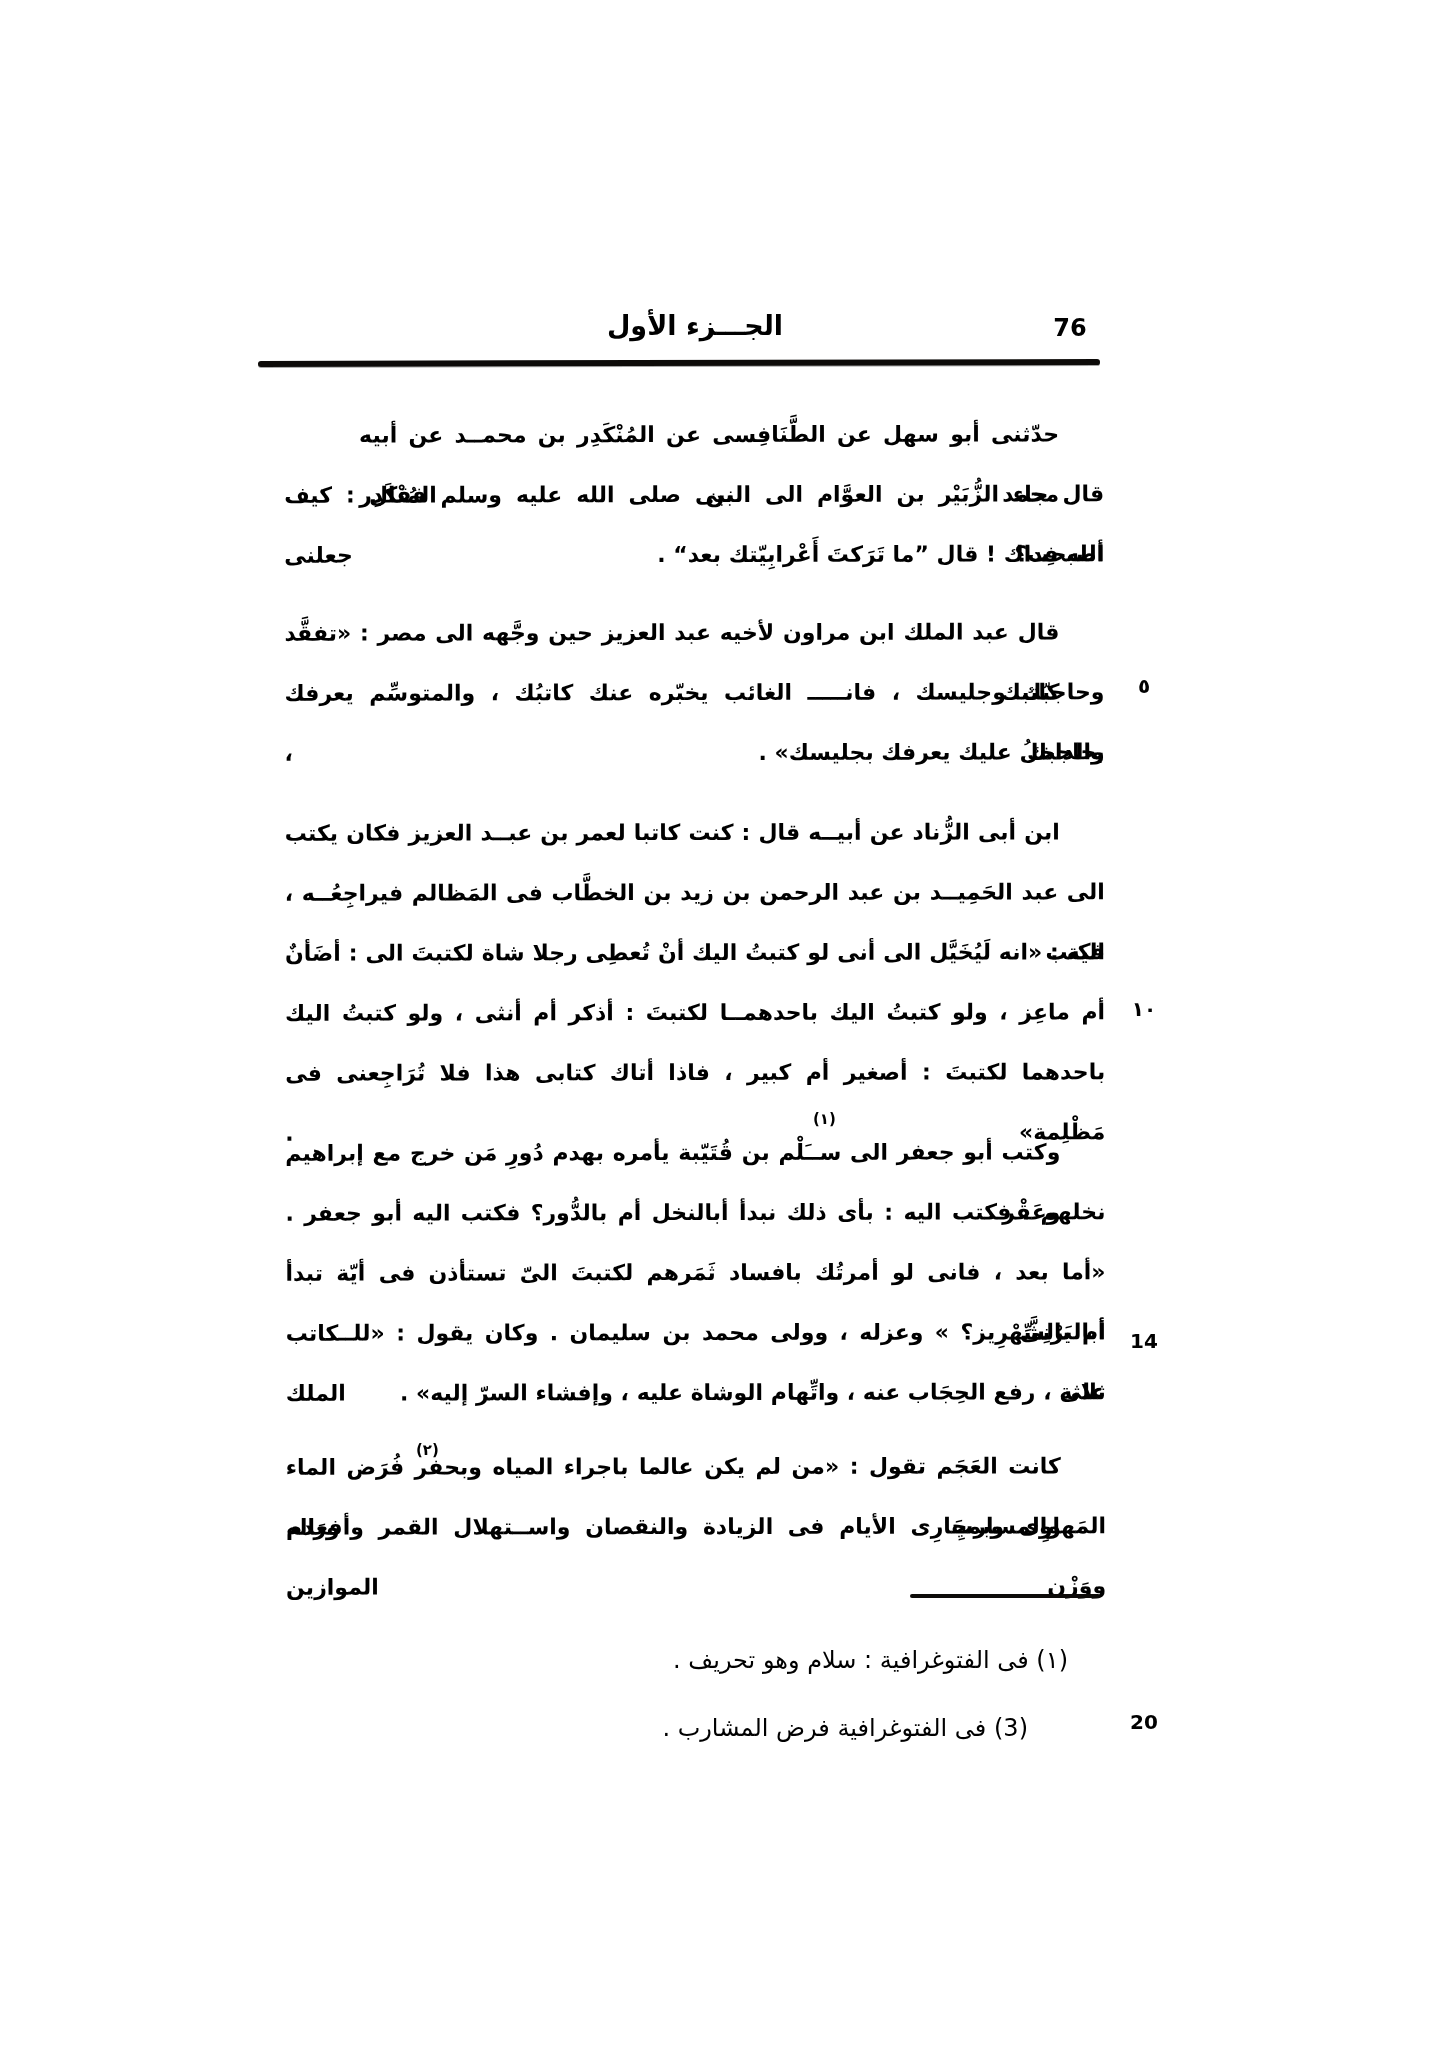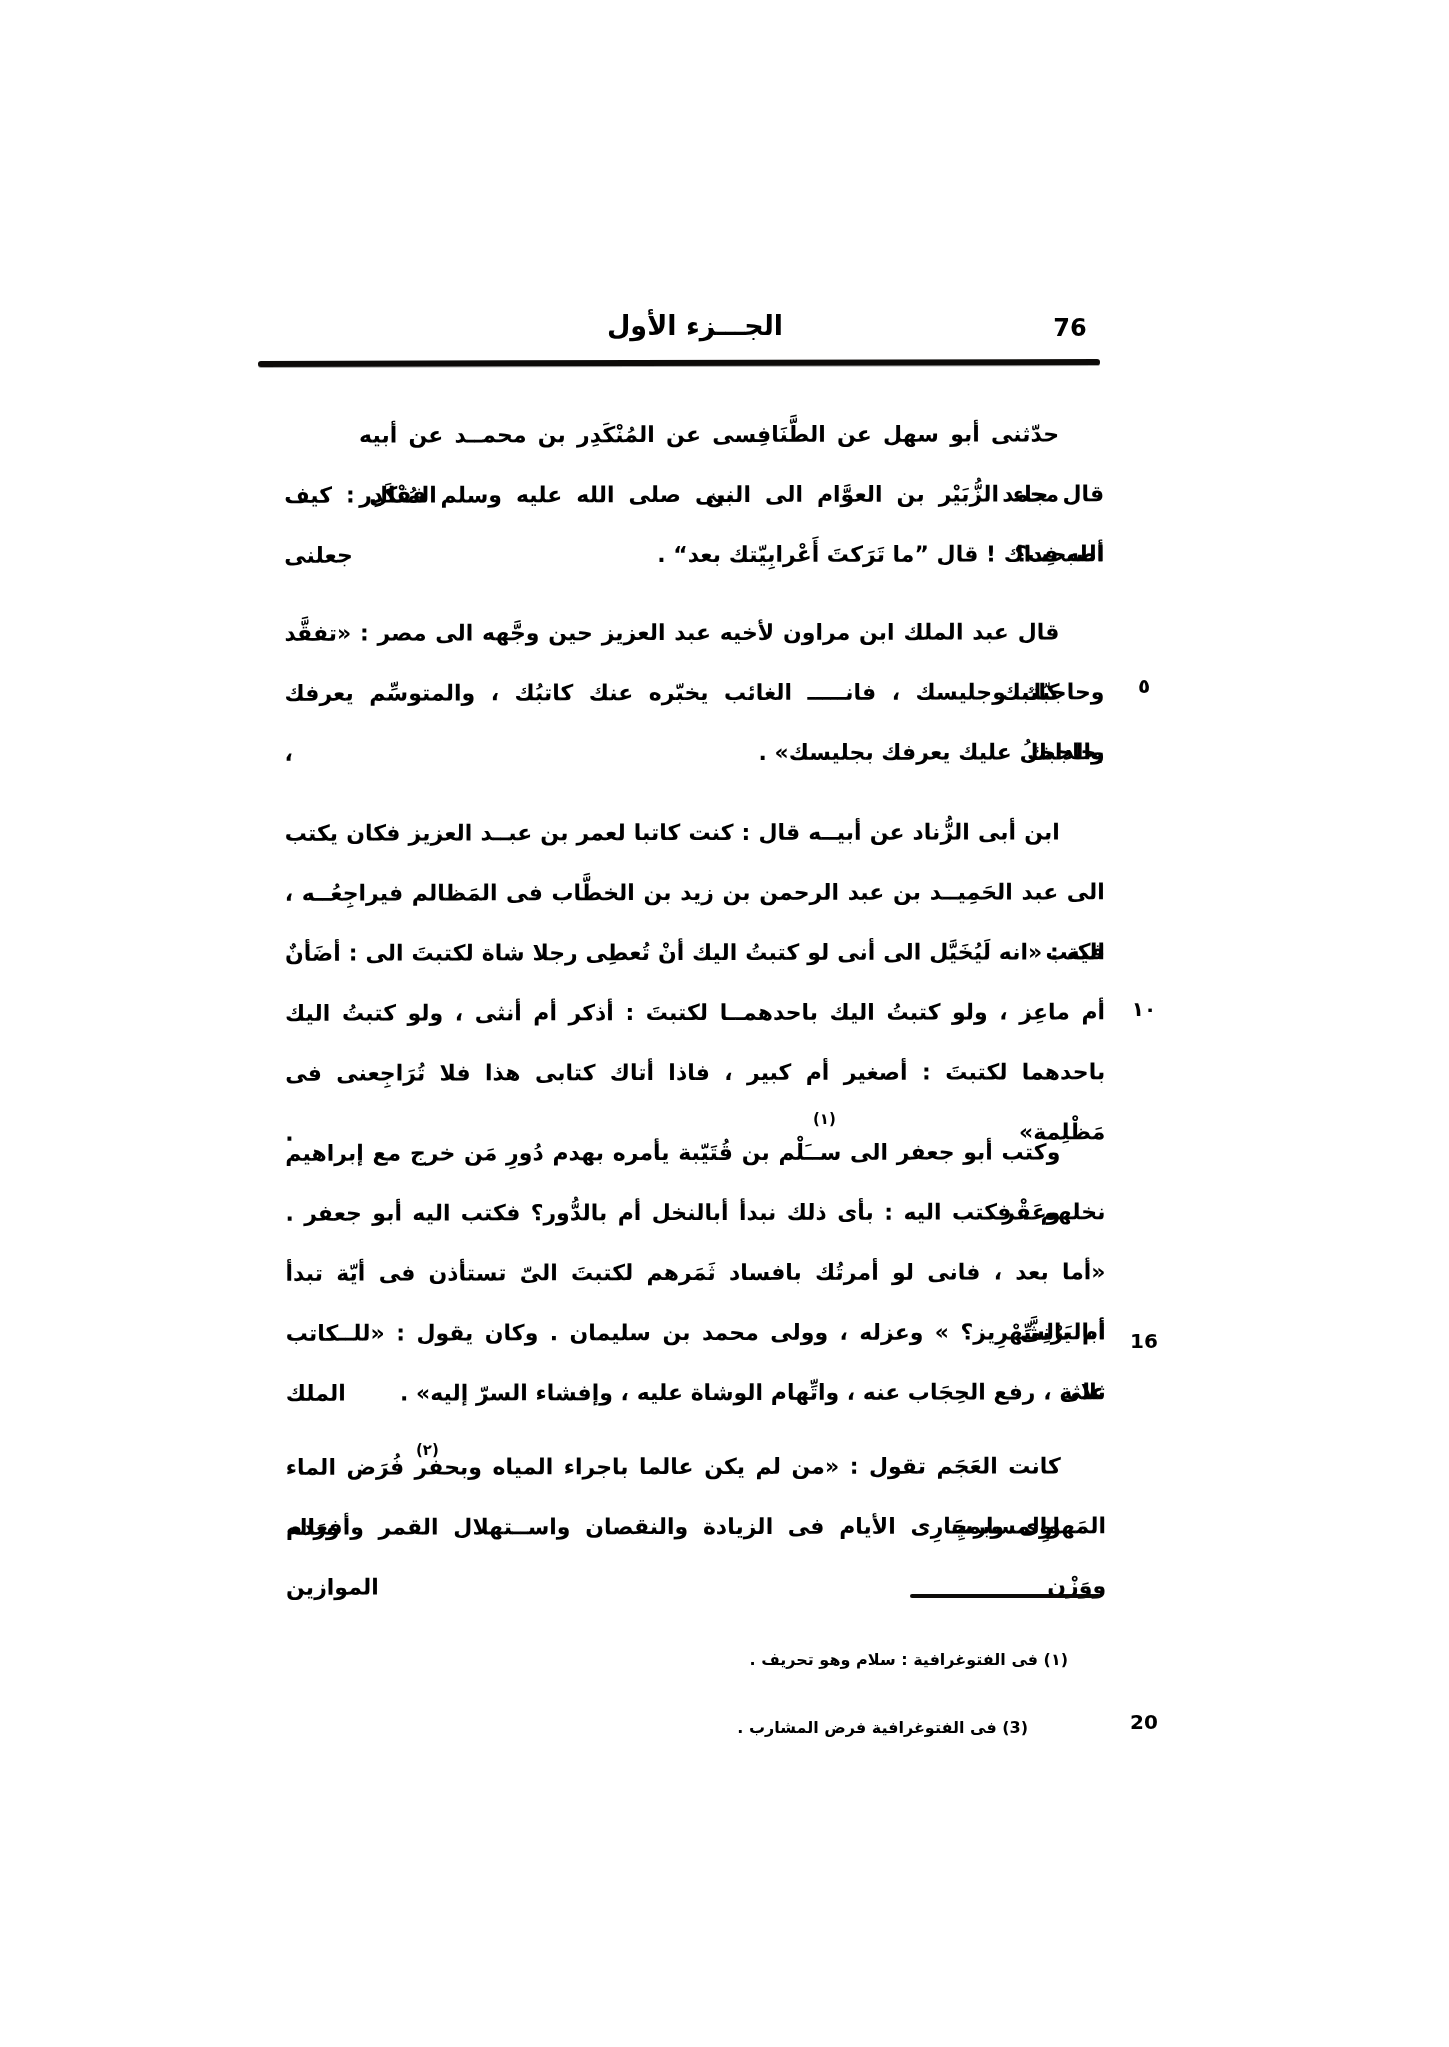--- a/index.html
+++ b/index.html
@@ -59,21 +59,21 @@
     position:absolute;font-size:15px;font-weight:bold;direction:rtl;
   }
   .fn-mark-1{left:813px;top:1110px;}
   .fn-mark-2{left:416px;top:1441px;}
   .footnote-rule{
     position:absolute;left:910px;top:1594px;width:190px;height:4px;
     background:#0d0b09;border-radius:2px;
   }
   .footnote{
     position:absolute;direction:rtl;text-align:right;
-    font-size:16px;font-weight:bold;line-height:48px;height:48px;
+    font-size:24px;font-weight:normal;line-height:48px;height:48px;
   }
   .footnote-1{left:285px;top:1636px;width:783px;}
   .footnote-2{left:285px;top:1704px;width:743px;}
 </style>
 </head>
 <body>
 
 <div class="page">
 
   <div class="header-title">الجـــزء الأول</div>
@@ -112,21 +112,21 @@
 
     <div class="para para-5">
       <div class="tline indent">كانت العَجَم تقول : «من لم يكن عالما باجراء المياه وبحفر فُرَض الماء والمساربِ ورَدم</div>
       <div class="tline">المَهاوِى وبمجَارِى الأيام فى الزيادة والنقصان واســتهلال القمر وأفعاله ووَزْن الموازين</div>
     </div>
 
   </div>
 
   <div class="margin-num mn-5">٥</div>
   <div class="margin-num mn-10">١٠</div>
-  <div class="margin-num mn-15">16</div>
+  <div class="margin-num mn-15">14</div>
   <div class="margin-num mn-20">20</div>
 
   <div class="fn-mark fn-mark-1">(١)</div>
   <div class="fn-mark fn-mark-2">(٢)</div>
 
   <div class="footnote-rule"></div>
   <div class="footnote footnote-1">(١) فى الفتوغرافية : سلام وهو تحريف .</div>
   <div class="footnote footnote-2">(3) فى الفتوغرافية فرض المشارب .</div>
 
 </div>

